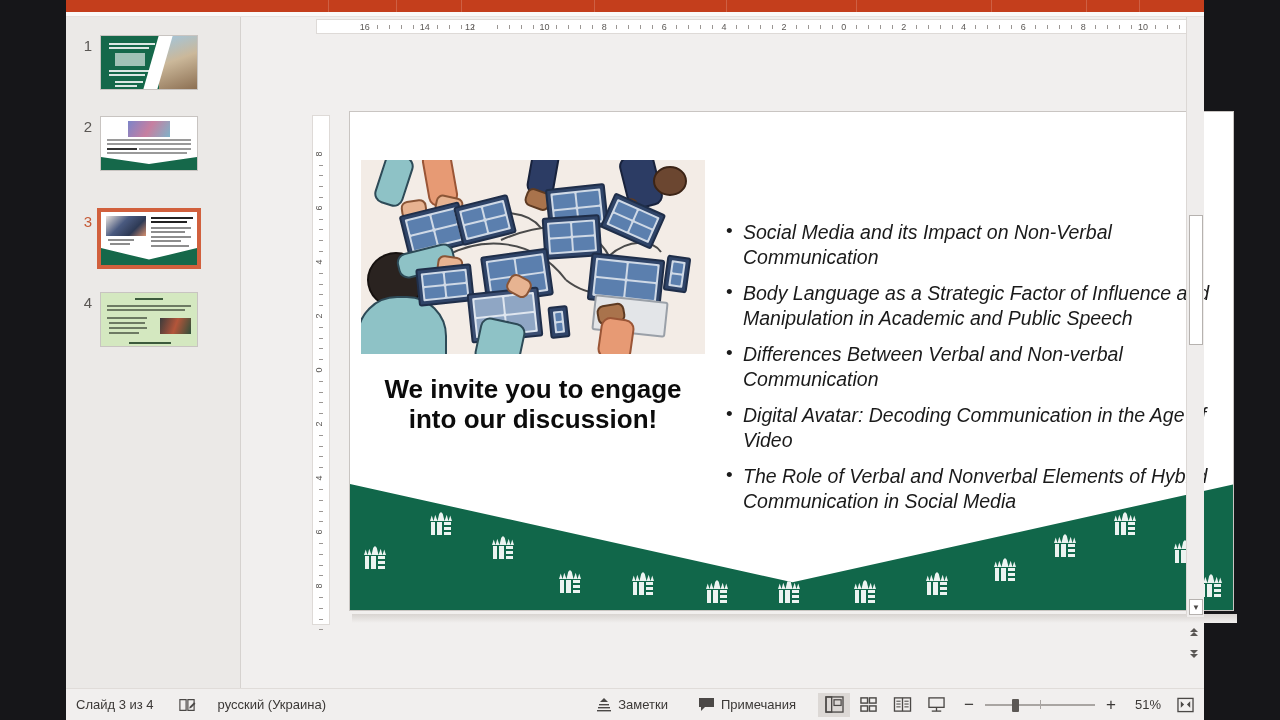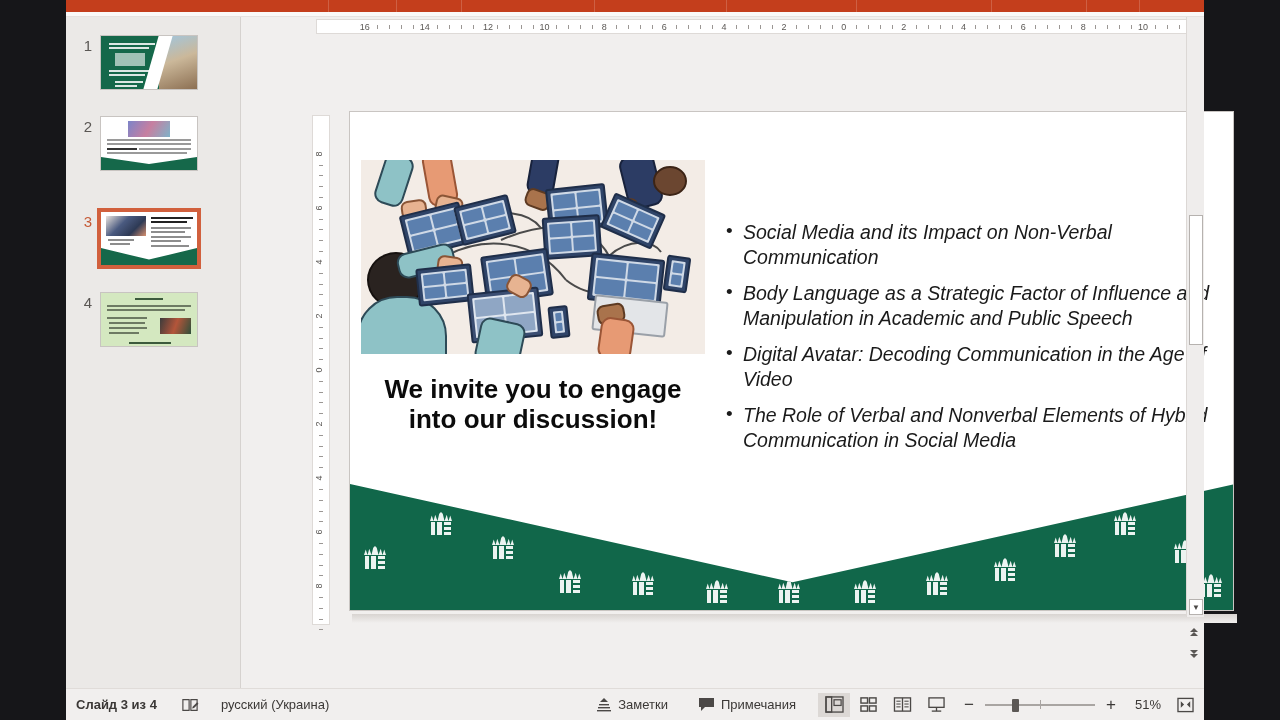--- a/index.html
+++ b/index.html
@@ -274,21 +274,21 @@
   }
 
   
   .status {
     position: absolute; left: 0; bottom: 0; width: 1138px; height: 32px;
     background: #f1efee; border-top: 1px solid #e0dcd9;
     display: flex; align-items: center;
     font-size: 13px; color: #3b3836;
     font-family: "Liberation Sans", sans-serif;
   }
-  .status .sl-count { margin-left: 10px; font-weight: bold; }
+  .status .sl-count { margin-left: 10px; }
   .status .proof { margin-left: 24px; display: flex; align-items: center; }
   .status .lang { margin-left: 22px; }
   .status .spacer { flex: 1; }
   .st-btn {
     display: flex; align-items: center; gap: 6px; padding: 4px 8px;
     color: #3b3836;
   }
   .view-btns { display: flex; align-items: center; gap: 2px; margin-left: 14px; }
   .view-btn {
     width: 32px; height: 24px; display: flex; align-items: center; justify-content: center;
@@ -443,21 +443,21 @@
             <div class="lbl" style="left: 47.8904px;">16</div>
             <div class="tick" style="left: 59.863px;"></div>
             <div class="tick" style="left: 71.8356px;"></div>
             <div class="tick" style="left: 83.8082px;"></div>
             <div class="tick" style="left: 95.7808px;"></div>
             <div class="lbl" style="left: 107.753px;">14</div>
             <div class="tick" style="left: 119.726px;"></div>
             <div class="tick" style="left: 131.699px;"></div>
             <div class="tick" style="left: 143.671px;"></div>
             <div class="tick" style="left: 155.644px;"></div>
-            <div class="lbl" style="left: 171px;">12</div>
+            <div class="lbl" style="left: 153px;">12</div>
             <div class="tick" style="left: 179.589px;"></div>
             <div class="tick" style="left: 191.562px;"></div>
             <div class="tick" style="left: 203.534px;"></div>
             <div class="tick" style="left: 215.507px;"></div>
             <div class="lbl" style="left: 227.479px;">10</div>
             <div class="tick" style="left: 239.452px;"></div>
             <div class="tick" style="left: 251.425px;"></div>
             <div class="tick" style="left: 263.397px;"></div>
             <div class="tick" style="left: 275.37px;"></div>
             <div class="lbl" style="left: 287.342px;">8</div>
@@ -684,20 +684,21 @@
               </div>
           </div>
         </div>
 
         <div class="invite">We invite you to engage into our discussion!</div>
 
 
         <ul class="s-bullets" id="bullets">
             <li>Social Media and its Impact on Non-Verbal Communication</li>
             <li>Body Language as a Strategic Factor of Influence and Manipulation in Academic and Public Speech</li>
+            <li>Differences Between Verbal and Non-verbal Communication</li>
             <li>Digital Avatar: Decoding Communication in the Age of Video</li>
             <li>The Role of Verbal and Nonverbal Elements of Hybrid Communication in Social Media</li>
           </ul>
 
         <div class="green-band" id="greenband">
             <div class="crest" style="left: 10px; top: 62px;">
               <div class="top"></div>
               <div class="base">
                 <b style="left:4px;top:0;width:2px;height:13px"></b>
                 <b style="left:11px;top:0;width:2px;height:13px"></b>

